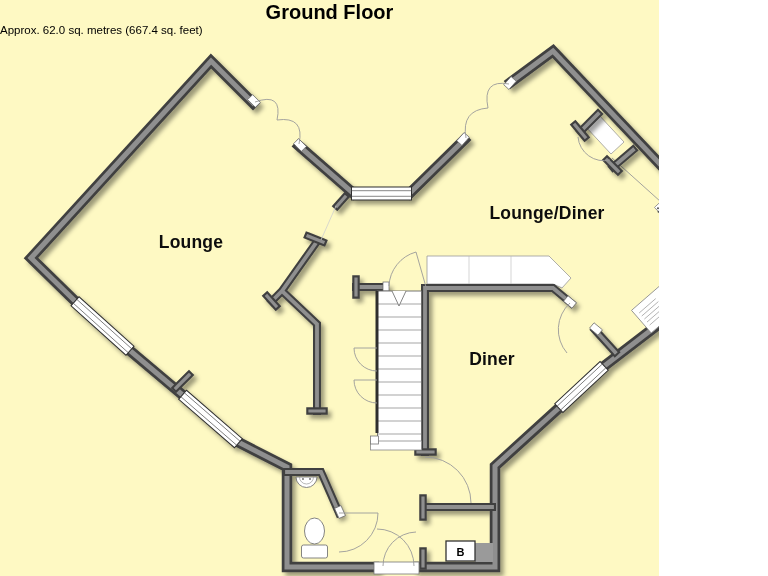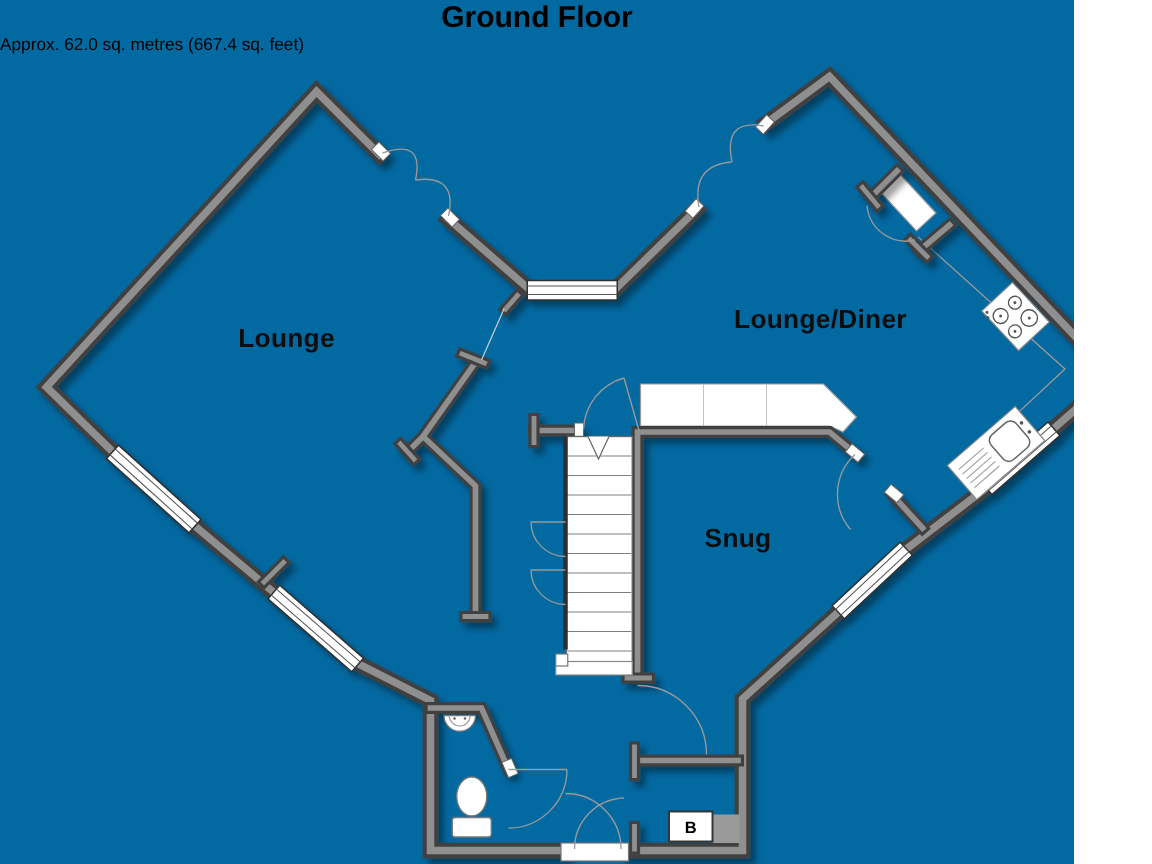--- a/index.html
+++ b/index.html
@@ -1,16 +1,16 @@
 <!DOCTYPE html>
 <html><head>
 <meta charset="utf-8">
 <style>
   html,body{margin:0;padding:0;background:#ffffff;}
-  .page{position:relative;width:716px;height:576px;background:#0369a1;overflow:hidden;
+  .page{position:relative;width:659px;height:576px;background:#fef9c3;overflow:hidden;
         font-family:"Liberation Sans", sans-serif;}
   .plan-title{position:absolute;top:1px;left:0;right:0;text-align:center;
         font-size:20px;font-weight:bold;color:#000;}
   .plan-subtitle{position:absolute;top:24px;left:0;right:0;text-align:left;
         font-size:11.5px;color:#000;}
   .room-label{position:absolute;transform:translate(-50%,-50%);font-weight:bold;
         font-size:17.5px;color:#0d0d0d;white-space:nowrap;letter-spacing:.2px;}
   svg{position:absolute;left:0;top:0;}
   .b-label{font-family:"Liberation Sans", sans-serif;font-size:11px;font-weight:bold;fill:#000;}
 </style>
@@ -163,16 +163,16 @@
     <g>
       <ellipse cx="314.5" cy="531" rx="10" ry="13" fill="#ffffff" stroke="#777777" stroke-width="0.9"></ellipse>
       <rect x="301.5" y="545" width="26" height="13" rx="2" fill="#ffffff" stroke="#777777" stroke-width="0.9"></rect>
     </g>
 
     <rect x="475" y="543" width="18" height="19" fill="#9a9a9a"></rect>
     <rect x="446" y="541" width="29" height="20" fill="#ffffff" stroke="#333333" stroke-width="1.3"></rect>
     <text x="460.5" y="555.5" text-anchor="middle" class="b-label">B</text>
   </svg>
 
-  <div class="room-label" style="left:191px;top:226px;">Lounge</div>
+  <div class="room-label" style="left:191px;top:242px;">Lounge</div>
   <div class="room-label" style="left:547px;top:213px;">Lounge/Diner</div>
-  <div class="room-label" style="left:492px;top:359px;">Snug</div>
+  <div class="room-label" style="left:492px;top:359px;">Diner</div>
 </div>
 
 </body></html>

